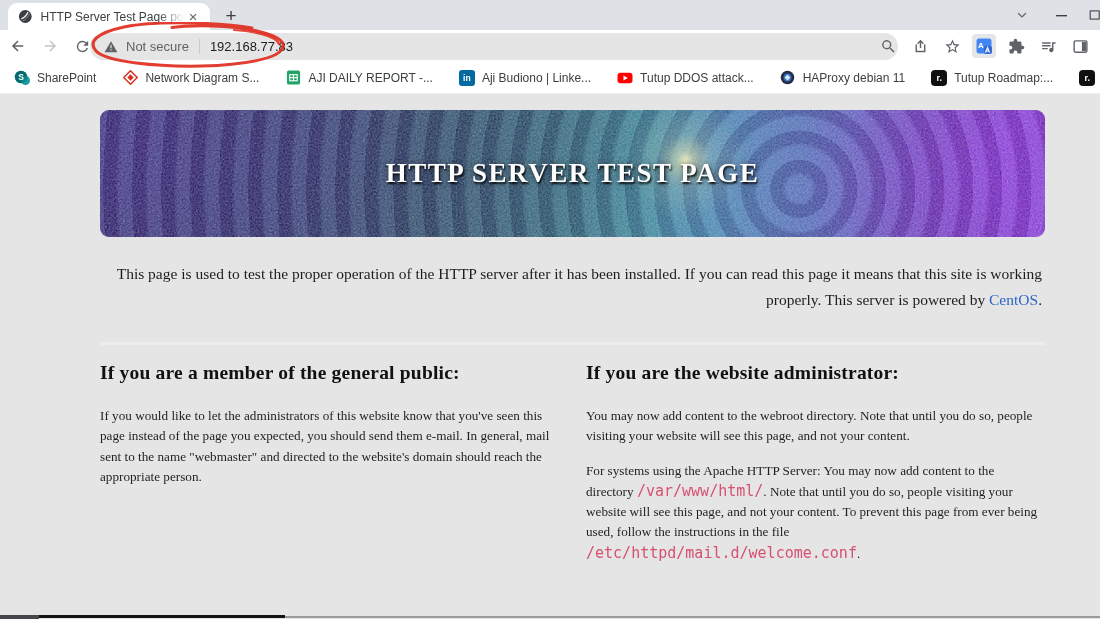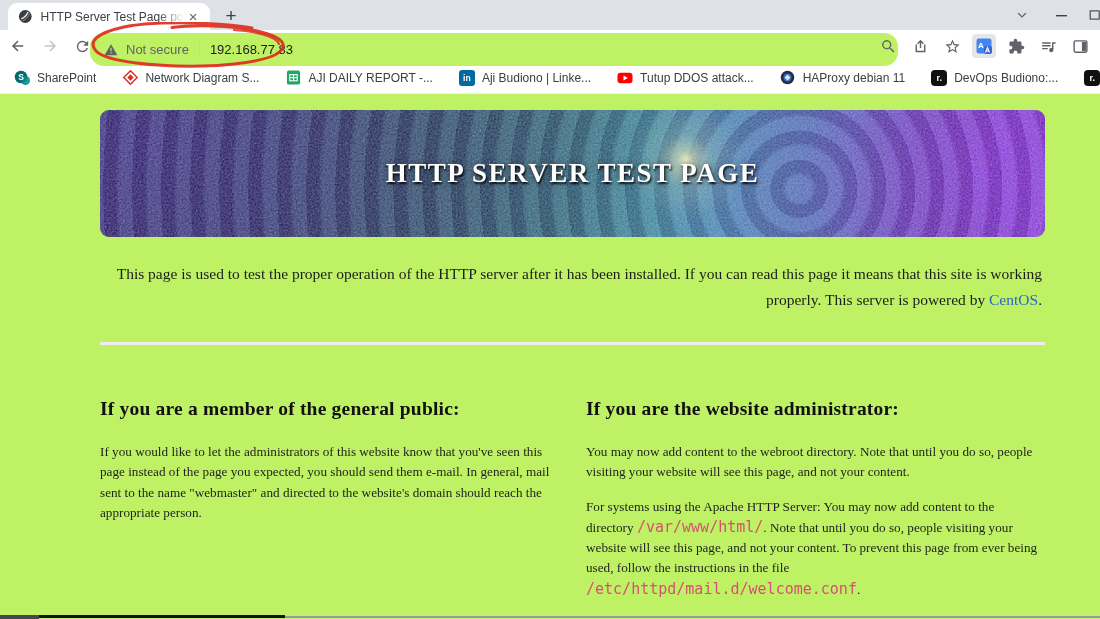--- a/index.html
+++ b/index.html
@@ -19,62 +19,62 @@
   .tab-close { margin-left:auto; font-size:15px; color:#5f6368; width:18px; height:18px;
                display:flex; align-items:center; justify-content:center; border-radius:50%; cursor:pointer;}
   .newtab { position:absolute; left:218px; top:3px; width:26px; height:26px; display:flex;
             align-items:center; justify-content:center; font-size:19px; color:#3c4043; cursor:pointer;}
   .winctl { position:absolute; top:0; right:0; height:30px; display:flex; align-items:center; }
   .winbtn { width:40px; height:30px; display:flex; align-items:center; justify-content:center; }
 
   
   .toolbar { position:relative; height:32px; background:#fff; display:flex; align-items:center; }
   .navbtn { width:28px; height:28px; display:flex; align-items:center; justify-content:center; margin-left:4px; border-radius:50%; }
-  .omnibox { position:absolute; left:90px; top:3px; width:808px; height:33px; background:#bef264;
+  .omnibox { position:absolute; left:90px; top:3px; width:808px; height:27px; background:#e5e5e5;
              border-radius:14px; display:flex; align-items:center; padding:0 14px; }
   .omni-sep { width:1px; height:15px; background:#c8cace; margin:0 10px; }
   .sec-label { font-size:13px; color:#5f6368; margin-left:8px; }
   .omni-url { font-size:13px; color:#202124; }
   .tool-icons { position:absolute; right:2px; top:0; height:32px; display:flex; align-items:center; gap:8px; padding-right:6px;}
   .tbtn { width:24px; height:24px; display:flex; align-items:center; justify-content:center; border-radius:4px; }
   .tbtn.hl { background:#e4e6e9; }
 
   
   .annotation { position:absolute; left:84px; top:22px; z-index:30; pointer-events:none; }
 
   
   .bookmarks { height:32px; background:#fff; display:flex; align-items:center; gap:26px;
                padding-left:14px; border-bottom:1px solid #f0f1f2; white-space:nowrap; }
   .bm { display:flex; align-items:center; gap:7px; font-size:12px; color:#3c4043; cursor:pointer; }
   .bm-ic { width:16px; height:16px; display:flex; align-items:center; justify-content:center; flex:0 0 16px;}
   .bm-badge { width:16px; height:16px; border-radius:3px; color:#fff; font-weight:bold;
               font-size:9px; display:flex; align-items:center; justify-content:center; }
 
   
-  .content { position:relative; height:525px; background:#bef264; overflow:hidden;
+  .content { position:relative; height:525px; background:#e5e5e5; overflow:hidden;
              font-family:"Liberation Serif", serif; color:#1d1d1d; }
   .banner { position:absolute; left:100px; top:16px; width:945px; height:127px; border-radius:9px;
             overflow:hidden;
             background:
               radial-gradient(circle at 62% 40%, rgba(250,243,190,0.95) 0px, rgba(240,235,170,0.55) 9px, rgba(200,220,180,0.2) 26px, transparent 60px),
               repeating-radial-gradient(circle at 74% 62%, rgba(140,215,230,0.16) 0 13px, rgba(25,45,90,0.20) 17px 29px),
               radial-gradient(circle at 101% 45%, #8a1fd4 0 6%, rgba(122,31,192,0.85) 14%, rgba(90,40,170,0.45) 26%, transparent 42%),
               radial-gradient(circle at 3% 28%, rgba(56,22,120,0.9), rgba(40,20,90,0.4) 34%, transparent 55%),
               linear-gradient(100deg, #251a50 0%, #1d2b4c 16%, #1e474e 34%, #27616e 50%, #3a87a8 66%, #4679b4 78%, #5c2fa6 90%, #6d1cc0 100%); }
   .banner svg.noise { position:absolute; inset:0; width:100%; height:100%; opacity:0.55; }
   .banner-title { position:absolute; inset:0; display:flex; align-items:center; justify-content:center;
                   color:#fdfdfd; font-family:"Liberation Serif", serif; font-weight:bold;
                   font-size:27px; letter-spacing:1.5px;
                   text-shadow:1px 2px 2px rgba(0,0,0,0.85), 0 0 6px rgba(0,0,0,0.5); }
   .intro { position:absolute; left:100px; top:167px; width:942px; font-size:15.5px; line-height:25.5px;text-align:right; }
   .intro a { color:#2a66c9; text-decoration:none; cursor:pointer; }
   .rule { position:absolute; left:100px; top:248px; width:945px; height:3px; background:#ededed; }
   .cols { position:absolute; left:100px; top:268px; width:945px; display:flex; gap:27px; }
   .col { width:459px; }
-  .col h2 { font-size:19.5px; font-weight:bold; color:#111; margin-bottom:22px; letter-spacing:0.2px;margin-top:36px; }
+  .col h2 { font-size:19.5px; font-weight:bold; color:#111; margin-bottom:22px; letter-spacing:0.2px; }
   .col p { font-size:13.2px; line-height:20.3px; margin-bottom:14px; color:#1f1f1f; }
   .col code { font-family:"DejaVu Sans Mono", monospace; font-size:15px; color:#d75070; }
   .col b { font-weight:bold; }
 
   .bottom-strip { position:absolute; left:0; bottom:0; height:4px; width:1100px; }
   .bs1 { position:absolute; left:0; bottom:0; width:39px; height:4px; background:#46474a; }
   .bs2 { position:absolute; left:39px; bottom:1px; width:246px; height:3px; background:#141414; }
   .bs3 { position:absolute; left:285px; bottom:1px; width:815px; height:2px; background:#9b9b9b; }
 </style>
 </head>
@@ -239,21 +239,21 @@
         <svg width="15" height="15" viewBox="0 0 16 16">
             <circle cx="8" cy="8" r="7.2" fill="#222c46"></circle>
             <circle cx="8" cy="8" r="4.2" fill="#3c74c4"></circle>
             <path d="M8 4.8 11 8 8 11.2 5 8z" fill="#dce8f8"></path>
           </svg>
       </span>
       <span>HAProxy debian 11</span>
     </div>
     <div class="bm">
       <span class="bm-badge" style="background:#101010; border-radius:4px; font-size:9px;">r.</span>
-      <span>DevOps Budiono:...</span>
+      <span>Tutup Roadmap:...</span>
     </div>
     <div class="bm">
       <span class="bm-badge" style="background:#101010; border-radius:4px; font-size:9px;">r.</span>
 
     </div>
 
   </div>
 
   <div class="content">
 

